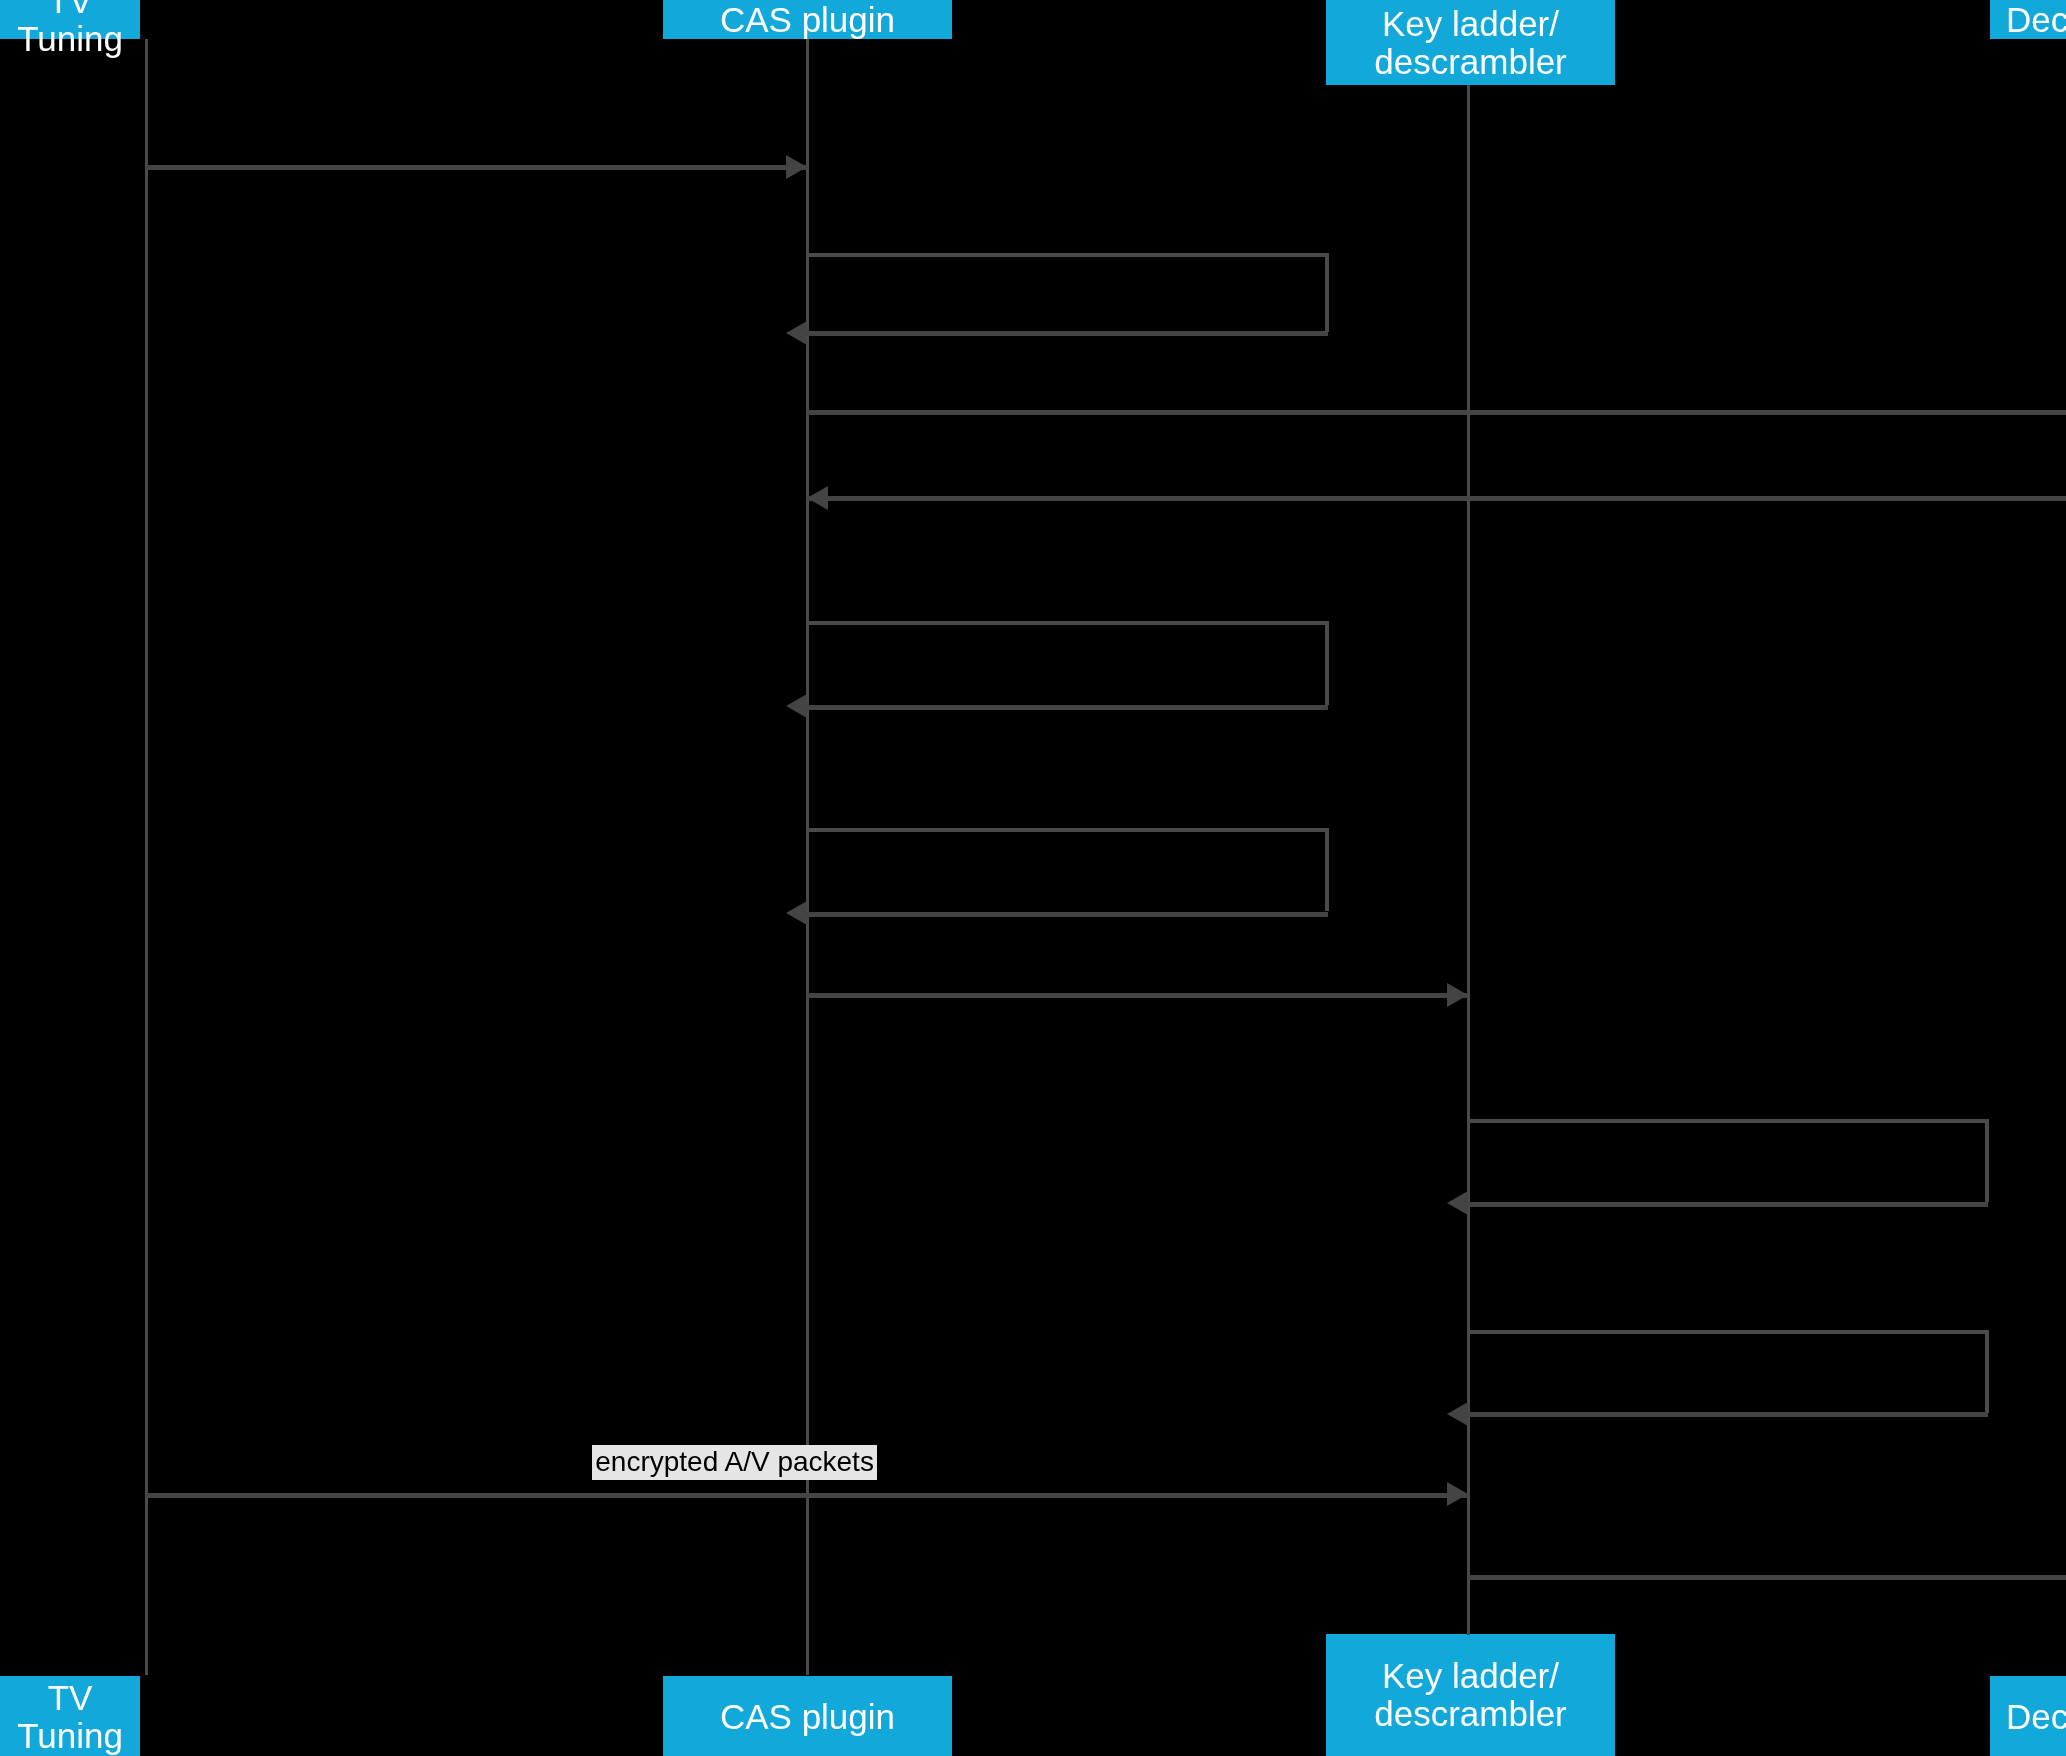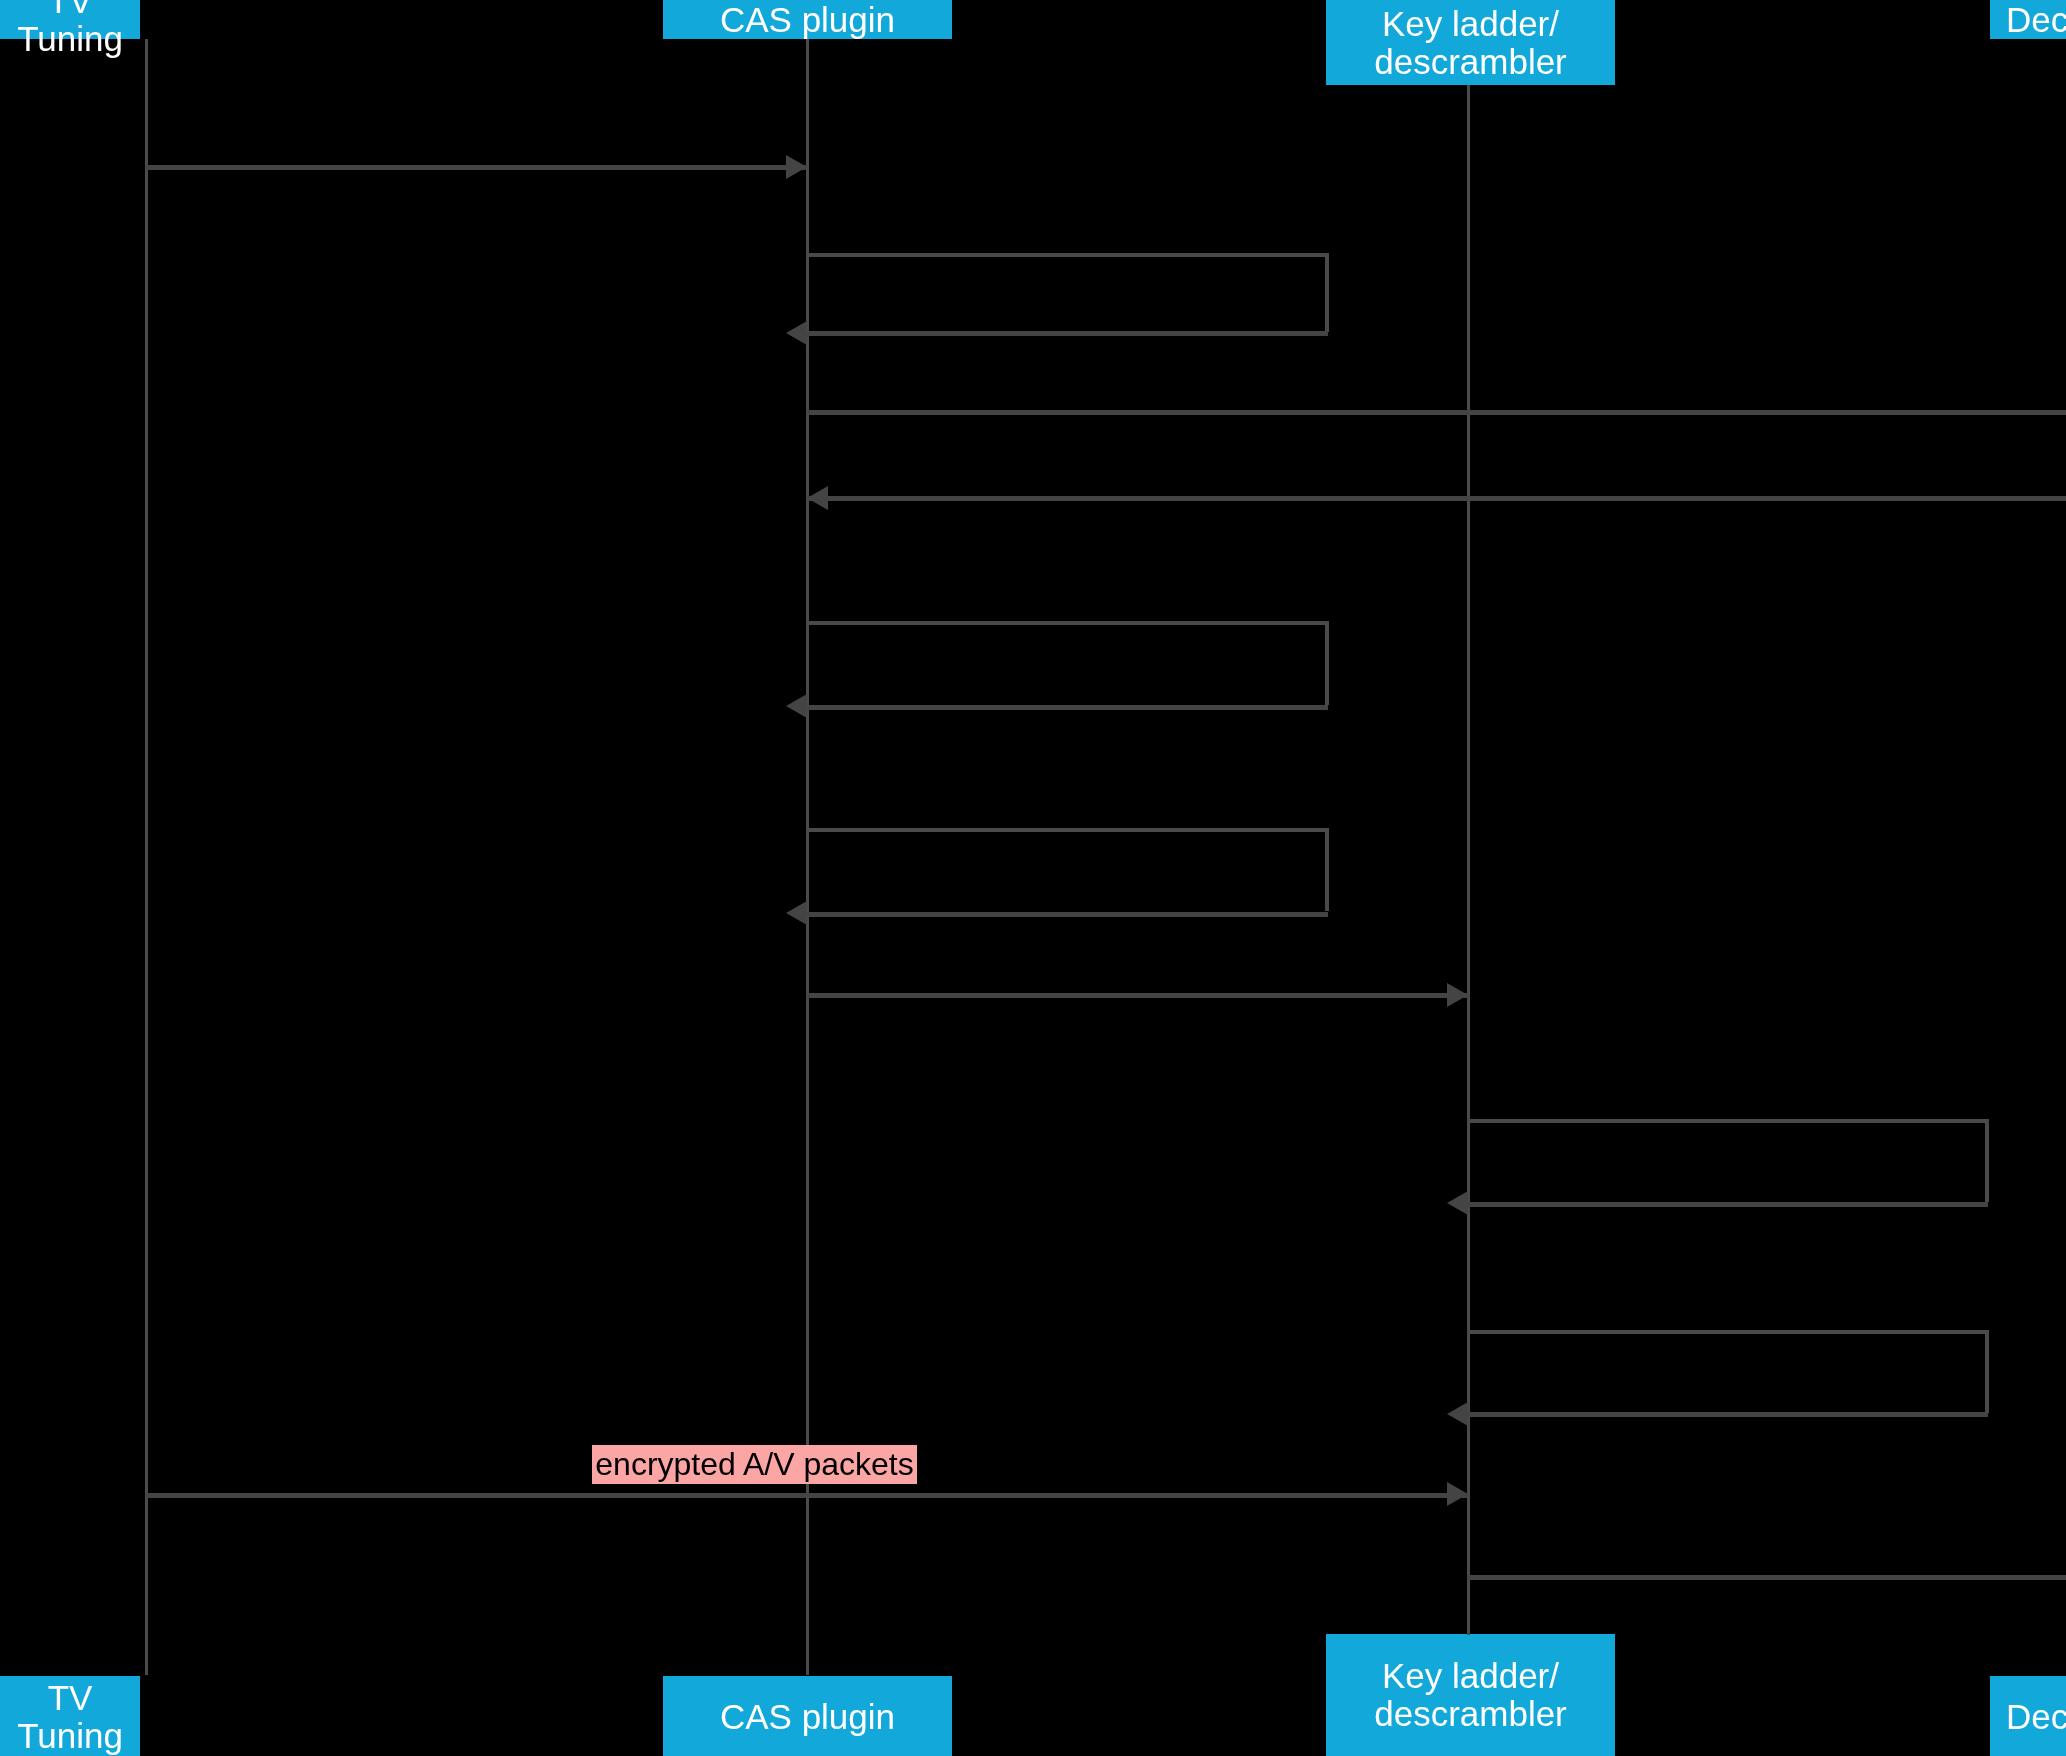--- a/index.html
+++ b/index.html
@@ -75,24 +75,24 @@
     background: #4a4a4a;
   }
   .self-bottom {
     position: absolute;
     height: 4.5px;
     background: #444444;
   }
   
   .msg-label {
     position: absolute;
-    font-size: 32px;
+    font-size: 28px;
     line-height: 1.0;
     color: #000000;
-    background: #fca5a5;
+    background: #e5e5e5;
     padding: 2.5px 3.3px 4.1px 3.3px;
     white-space: nowrap;
   }
 </style>
 </head>
 <body>
 
 <div id="canvas">
     <div class="participant-box" style="left: 0px; top: 0px; width: 140px; height: 39px;">TV Tuning</div>
     <div class="participant-box" style="left: 0px; top: 1676px; width: 140px; height: 81px;">TV Tuning</div>

